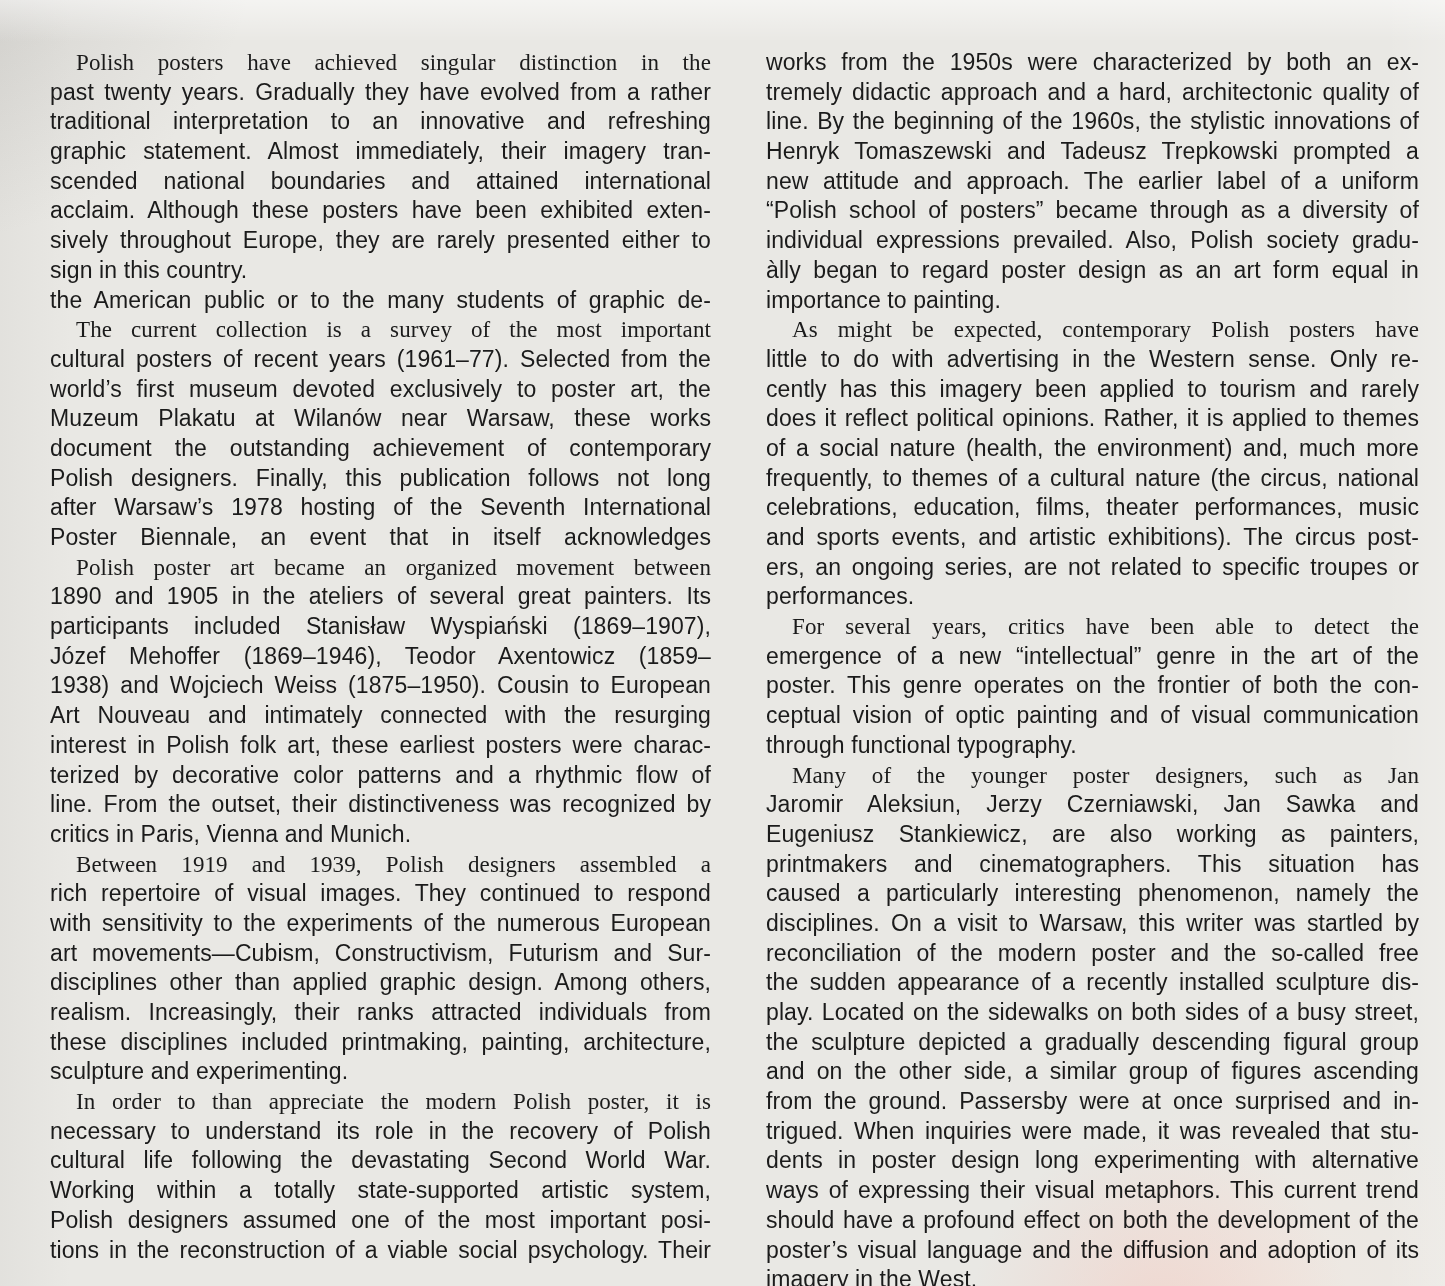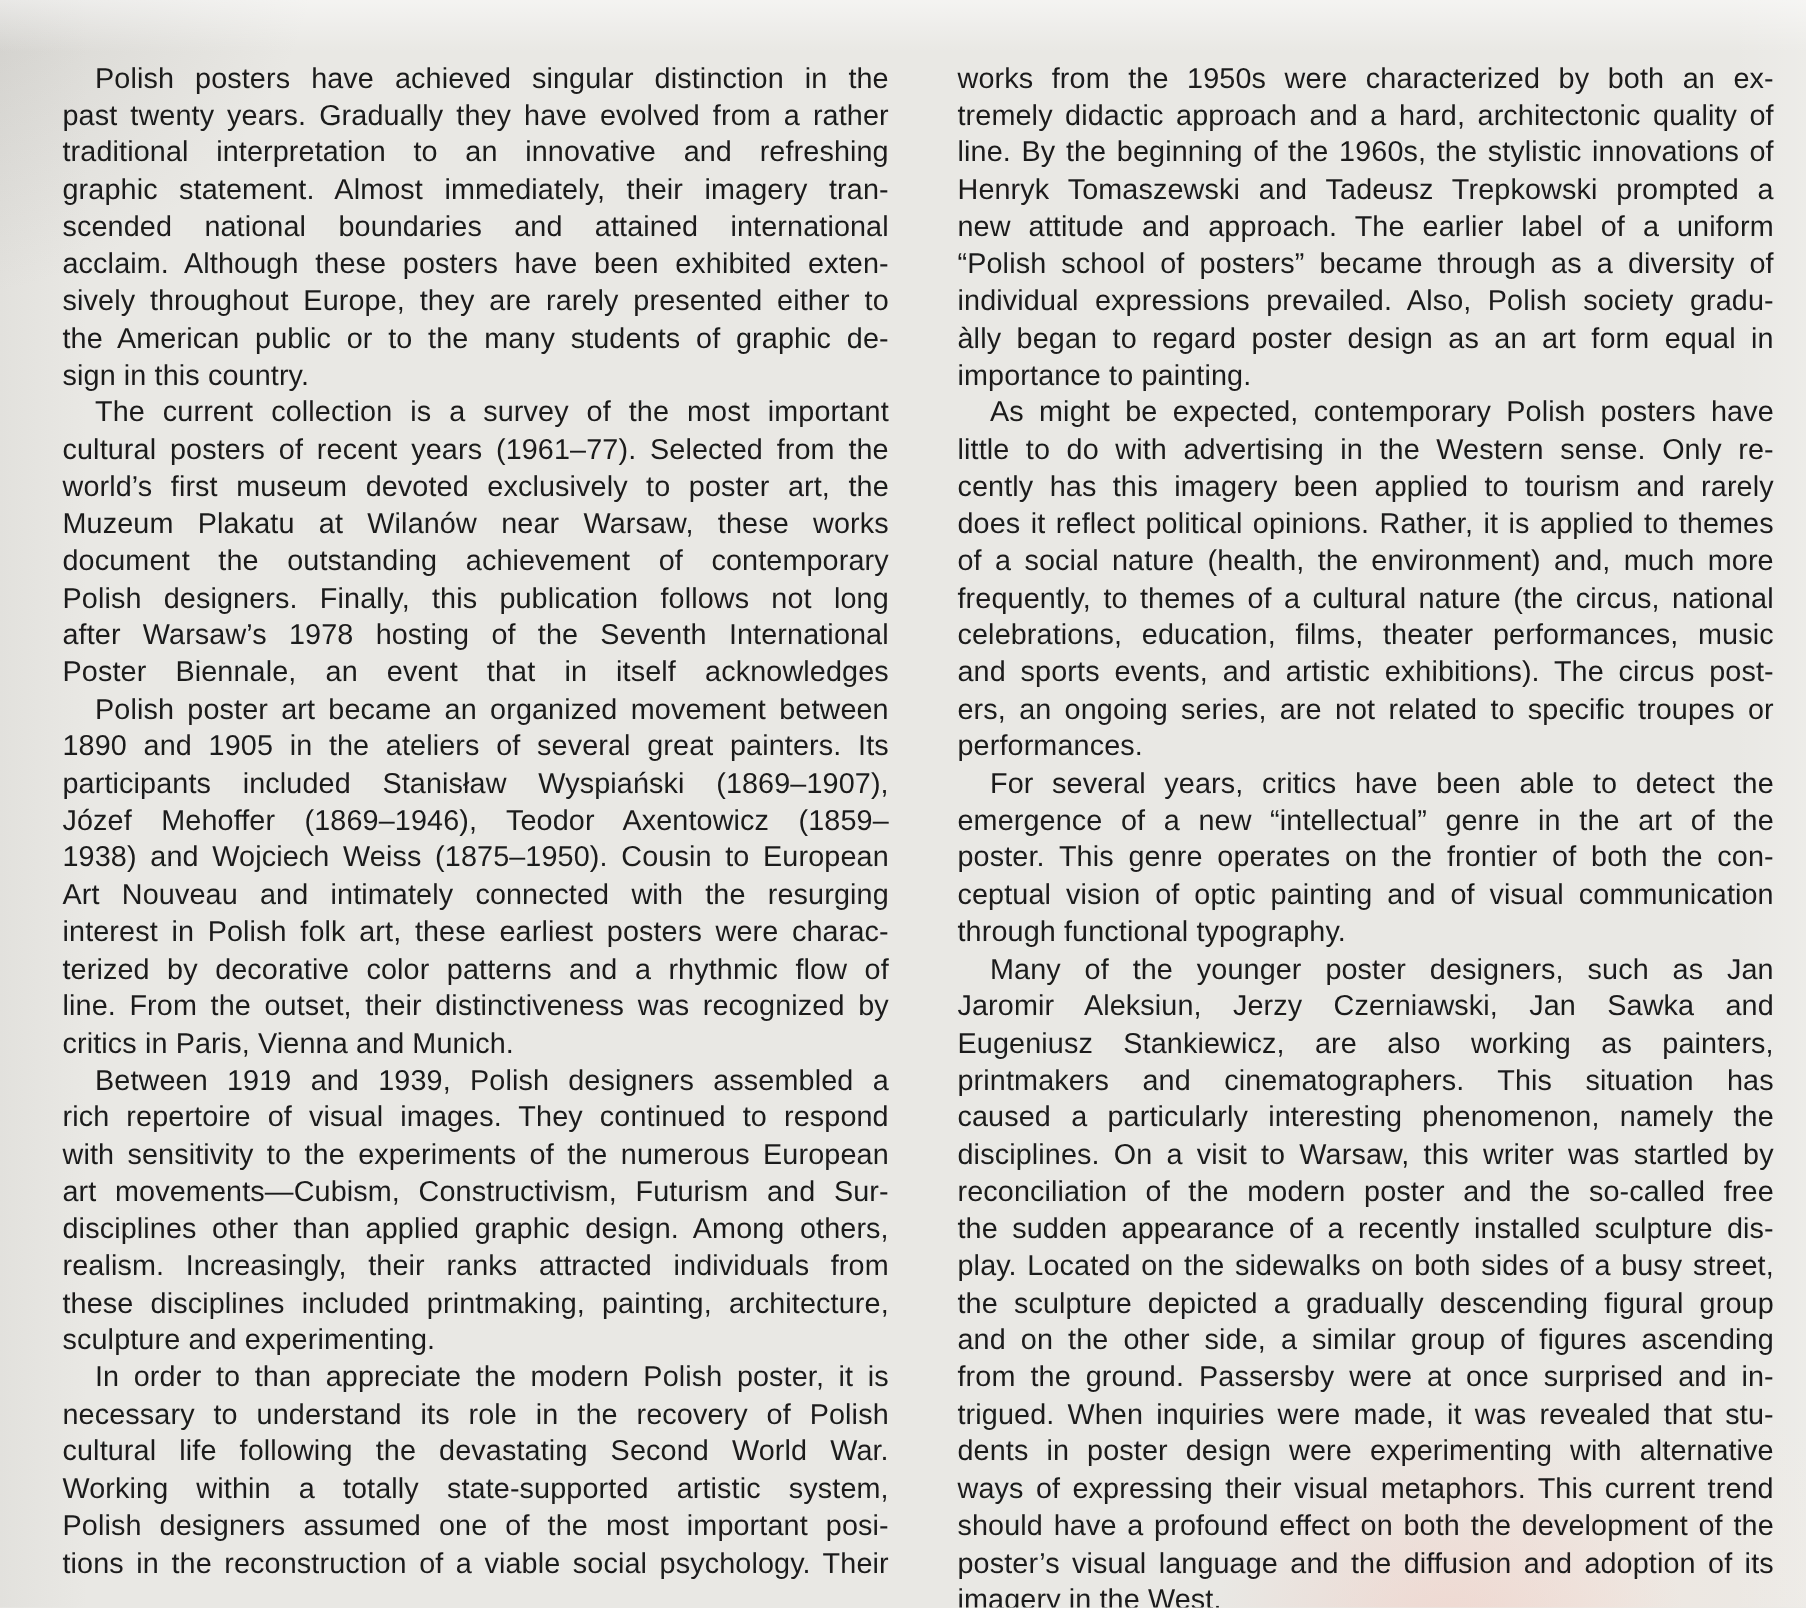--- a/index.html
+++ b/index.html
@@ -32,38 +32,38 @@
   }
   #col-left  { left: 50px;  width: 661px; }
   #col-right { left: 766px; width: 653px; }
   .para { margin: 0; padding: 0; }
   .line {
     text-align: justify;
     text-align-last: justify;
     height: 29.7px;
     overflow: visible;
   }
-  .line.first { text-indent: 26px; }
+  .line.first { text-indent: 26px; font-family: Liberation Serif, serif; }
   .line.last  { text-align-last: left; }
 </style>
 </head>
 <body>
 
 <div id="page">
   <div id="col-left" class="col">
       <div class="para">
         <div class="line first" style="">Polish posters have achieved singular distinction in the</div>
         <div class="line" style="">past twenty years. Gradually they have evolved from a rather</div>
         <div class="line" style="">traditional interpretation to an innovative and refreshing</div>
         <div class="line" style="">graphic statement. Almost immediately, their imagery tran-</div>
         <div class="line" style="">scended national boundaries and attained international</div>
         <div class="line" style="">acclaim. Although these posters have been exhibited exten-</div>
         <div class="line" style="">sively throughout Europe, they are rarely presented either to</div>
+        <div class="line last" style="">sign in this country.</div>
         <div class="line" style="">the American public or to the many students of graphic de-</div>
-        <div class="line last" style="">sign in this country.</div>
       </div>
       <div class="para">
         <div class="line first" style="">The current collection is a survey of the most important</div>
         <div class="line" style="">cultural posters of recent years (1961–77). Selected from the</div>
         <div class="line" style="">world’s first museum devoted exclusively to poster art, the</div>
         <div class="line" style="">Muzeum Plakatu at Wilanów near Warsaw, these works</div>
         <div class="line" style="">document the outstanding achievement of contemporary</div>
         <div class="line" style="">Polish designers. Finally, this publication follows not long</div>
         <div class="line" style="">after Warsaw’s 1978 hosting of the Seventh International</div>
         <div class="line" style="">Poster Biennale, an event that in itself acknowledges</div>
@@ -137,20 +137,20 @@
         <div class="line" style="">printmakers and cinematographers. This situation has</div>
         <div class="line" style="">caused a particularly interesting phenomenon, namely the</div>
         <div class="line" style="">disciplines. On a visit to Warsaw, this writer was startled by</div>
         <div class="line" style="">reconciliation of the modern poster and the so-called free</div>
         <div class="line" style="">the sudden appearance of a recently installed sculpture dis-</div>
         <div class="line" style="">play. Located on the sidewalks on both sides of a busy street,</div>
         <div class="line" style="">the sculpture depicted a gradually descending figural group</div>
         <div class="line" style="">and on the other side, a similar group of figures ascending</div>
         <div class="line" style="">from the ground. Passersby were at once surprised and in-</div>
         <div class="line" style="">trigued. When inquiries were made, it was revealed that stu-</div>
-        <div class="line" style="">dents in poster design were experimenting with alternative</div>
+        <div class="line" style="">dents in poster design long experimenting with alternative</div>
         <div class="line" style="">ways of expressing their visual metaphors. This current trend</div>
         <div class="line" style="">should have a profound effect on both the development of the</div>
         <div class="line" style="">poster’s visual language and the diffusion and adoption of its</div>
         <div class="line last" style="">imagery in the West.</div>
       </div>
     </div>
 </div>
 
 </body></html>

